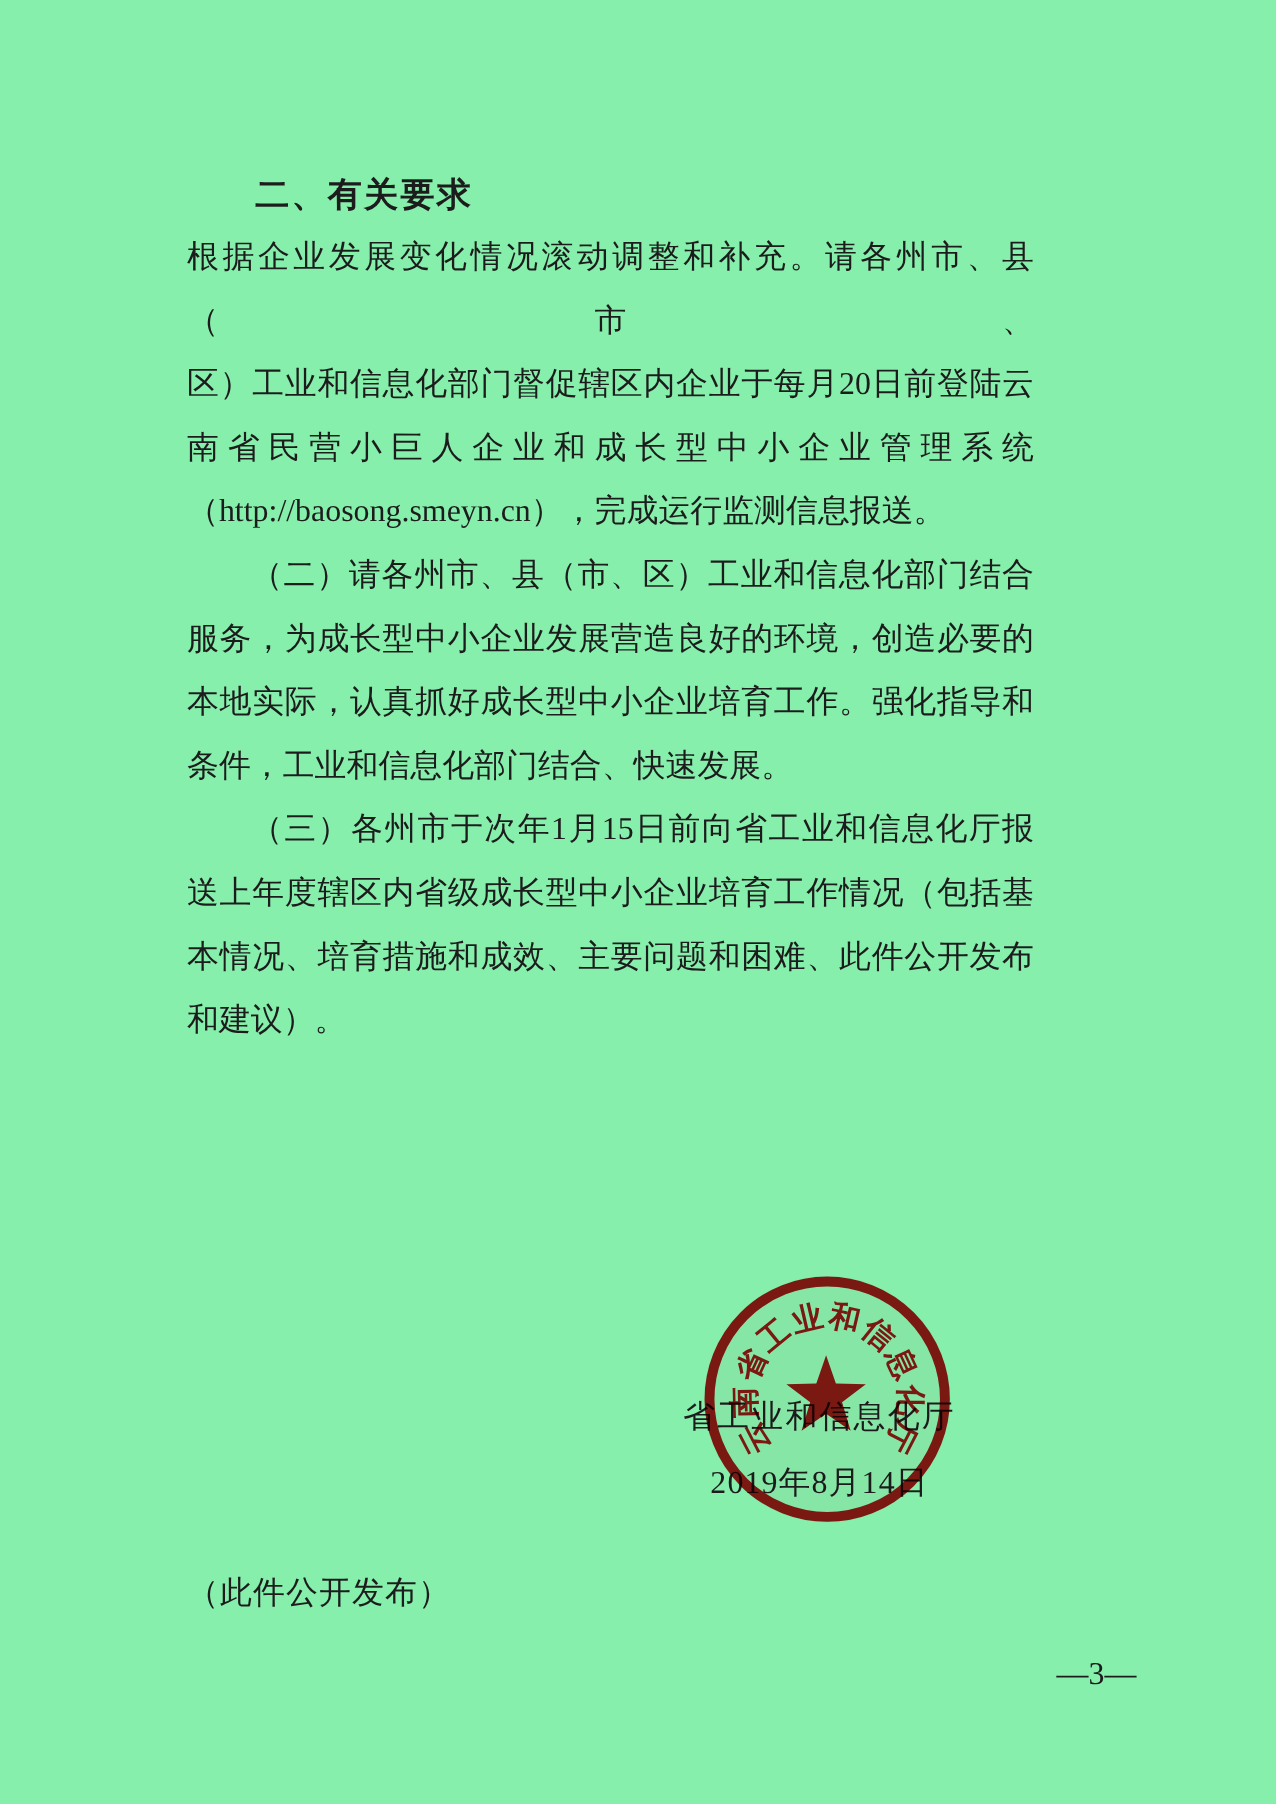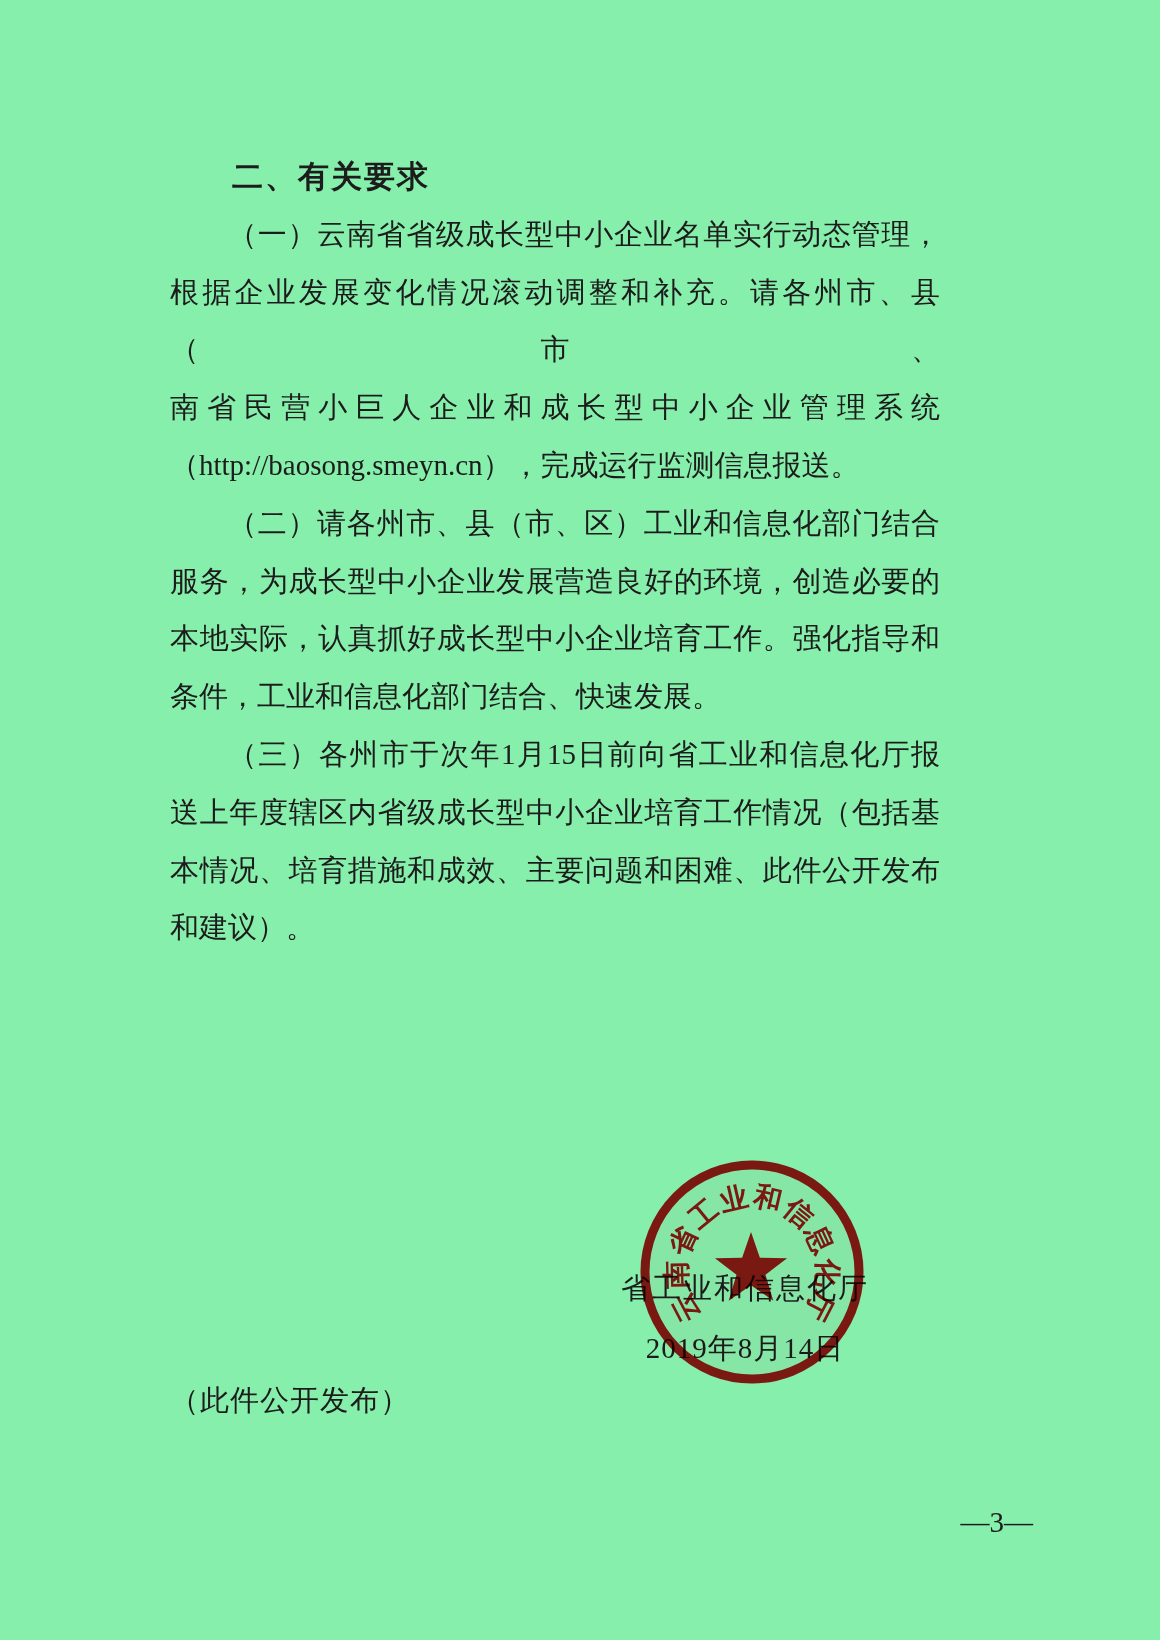--- a/index.html
+++ b/index.html
@@ -65,43 +65,43 @@
   .stamp .halo       { fill:   var(--stamp-red, #e60d0d); opacity: 0.04; }
   .stamp text {
     font-family: "Liberation Sans", "DejaVu Sans", sans-serif;
     font-weight: 700;
     font-size: 28px;
     letter-spacing: 2px;
   }
   .note-block {
     position: absolute;
     left: 170px;
-    top: 1378px;
+    top: 1426px;
     font-size: 29px;
     line-height: 44px;
     letter-spacing: 1px;
   }
   .page-number {
     position: absolute;
     top: 1506px;
     right: 175px;
     font-size: 29px;
     letter-spacing: 0px;
   }
 </style>
 </head>
 <body style="--stamp-red: #e60d0d;">
 
 <div class="doc">
 
   <div class="body-block">
     <div class="line first heading">二、有关要求</div>
 
-  <div class="line first jfull">（一）云南省省级成长型中小企业名单实行动态管理，</div>
       <div class="line jfull">根据企业发展变化情况滚动调整和补充。请各州市、县（市、</div>
+      <div class="line jfull">区）工业和信息化部门督促辖区内企业于每月20日前登陆云</div>
       <div class="line jfull">南省民营小巨人企业和成长型中小企业管理系统</div>
       <div class="line plast">（http://baosong.smeyn.cn），完成运行监测信息报送。</div>
       <div class="line first jfull">（二）请各州市、县（市、区）工业和信息化部门结合</div>
       <div class="line jfull">服务，为成长型中小企业发展营造良好的环境，创造必要的</div>
       <div class="line jfull">本地实际，认真抓好成长型中小企业培育工作。强化指导和</div>
       <div class="line plast">条件，工业和信息化部门结合、快速发展。</div>
       <div class="line first jfull">（三）各州市于次年1月15日前向省工业和信息化厅报</div>
       <div class="line jfull">送上年度辖区内省级成长型中小企业培育工作情况（包括基</div>
       <div class="line jfull">本情况、培育措施和成效、主要问题和困难、此件公开发布</div>
       <div class="line plast">和建议）。</div>

